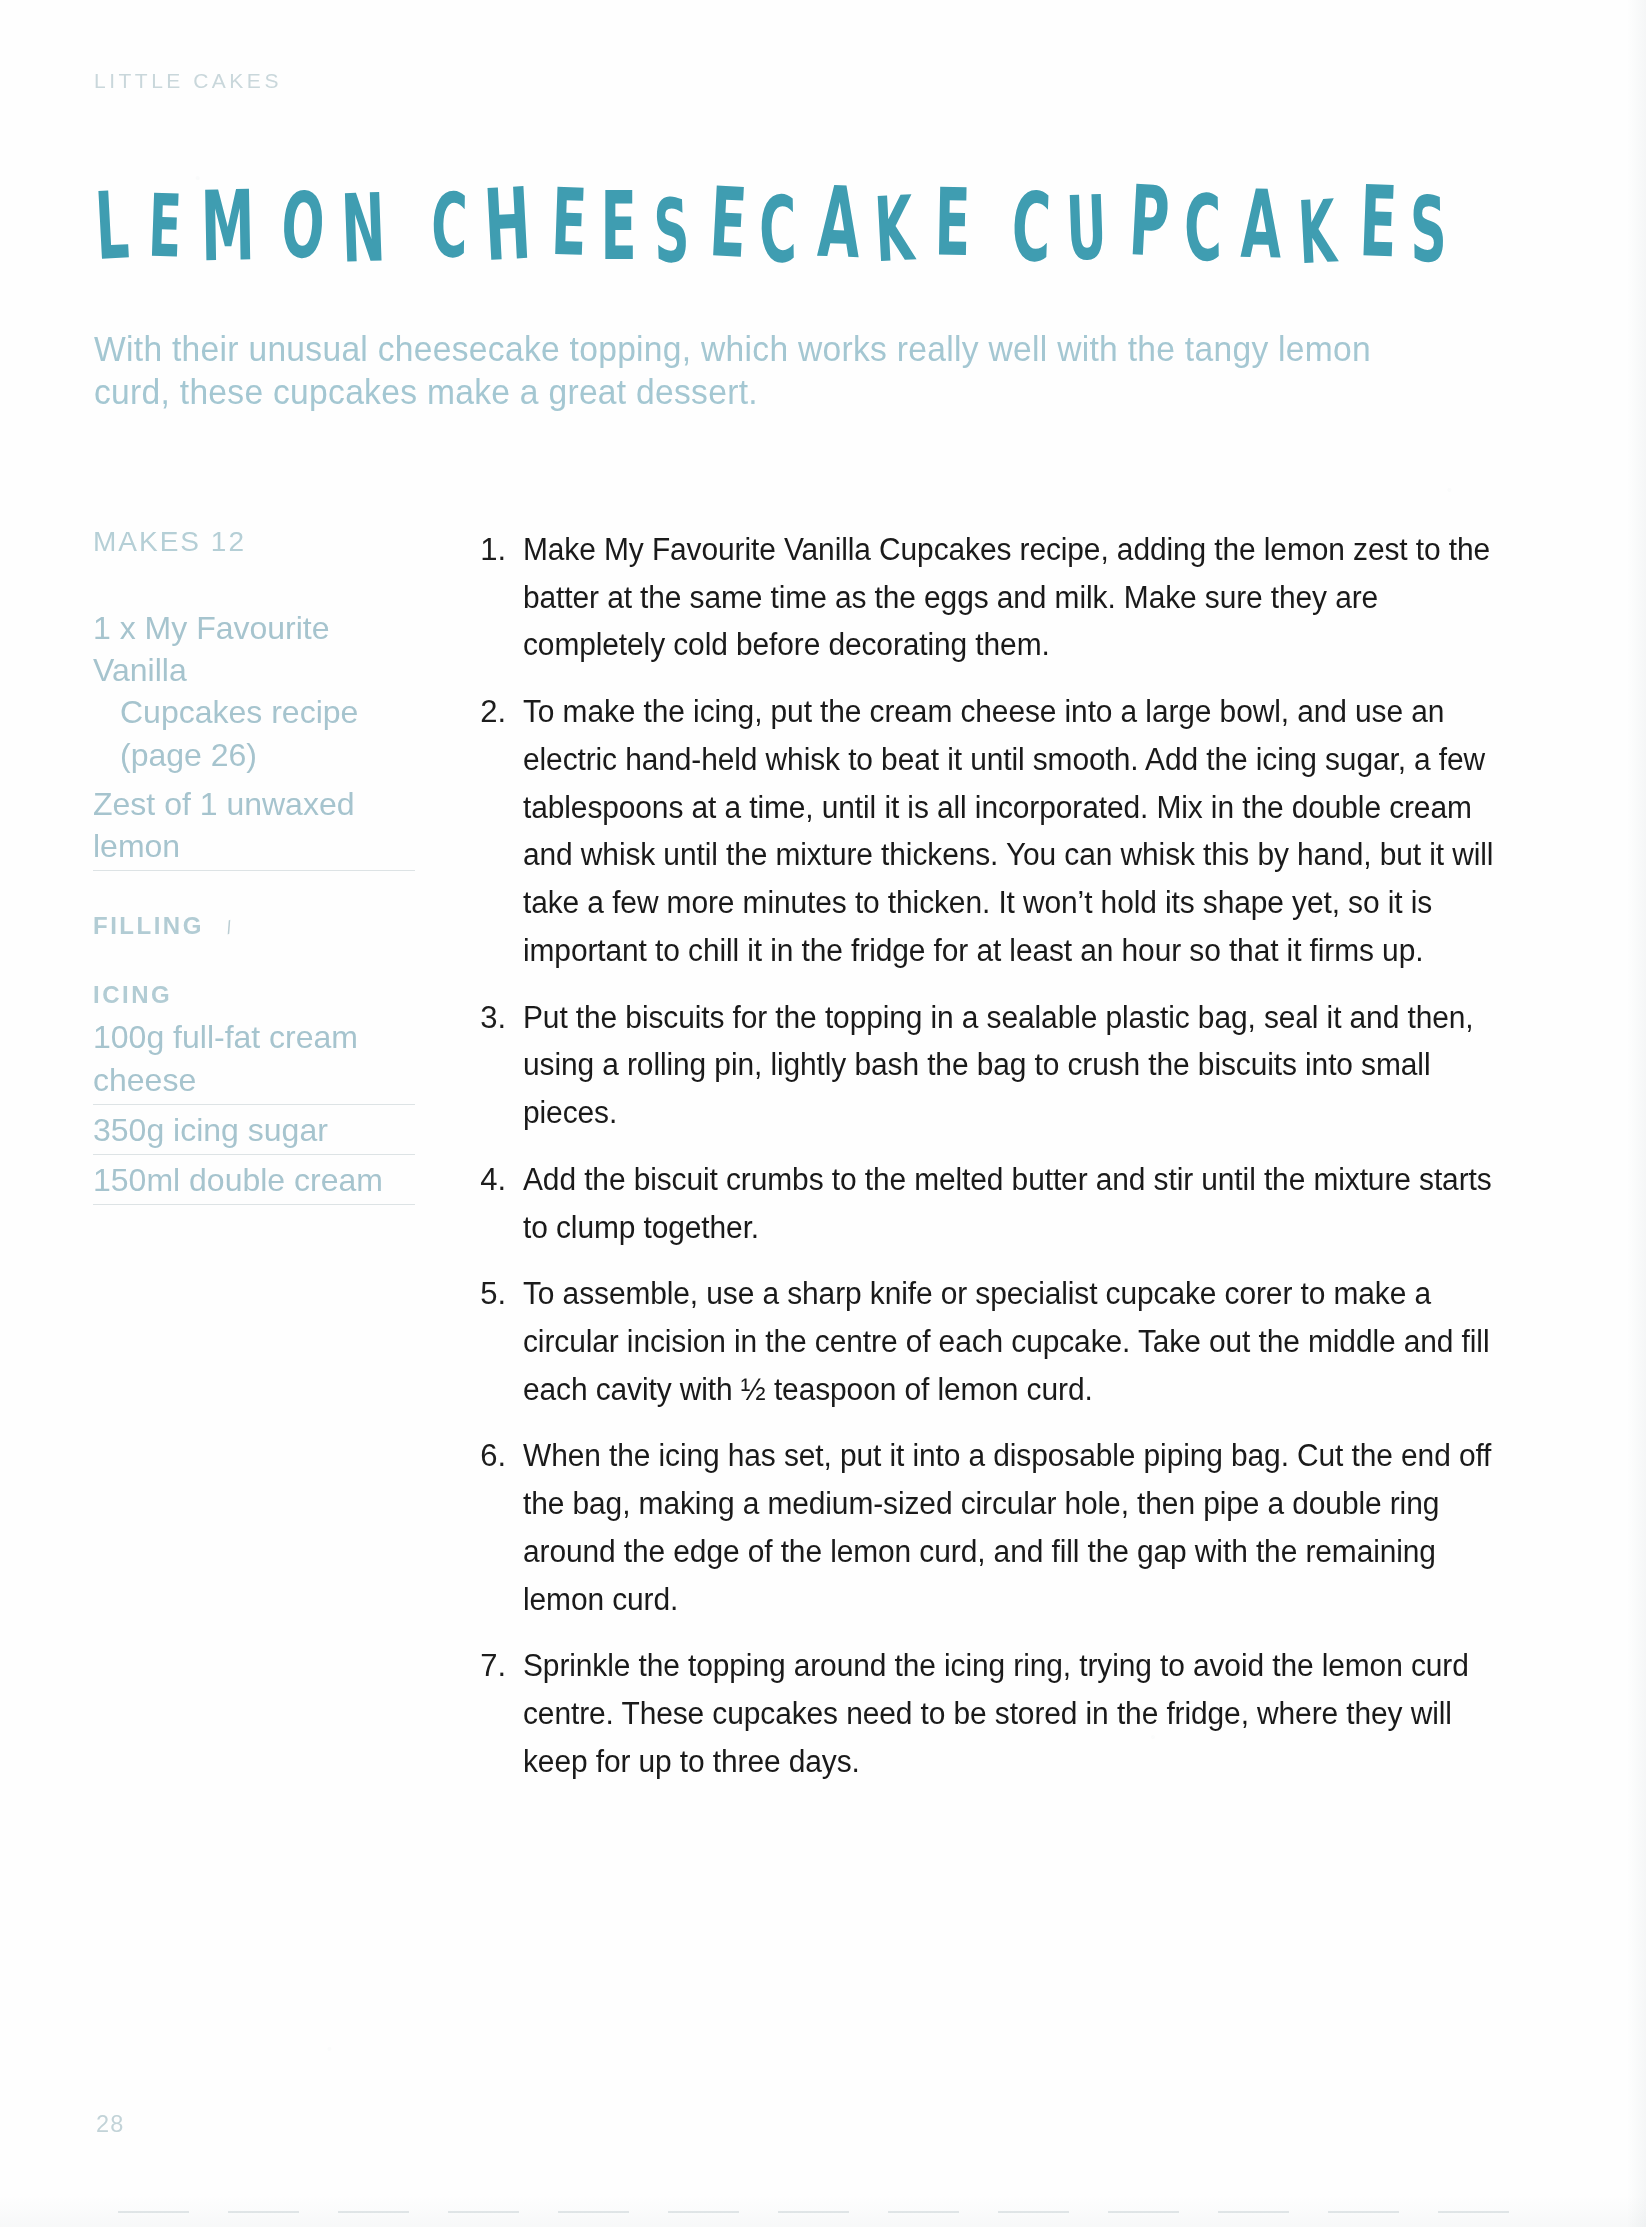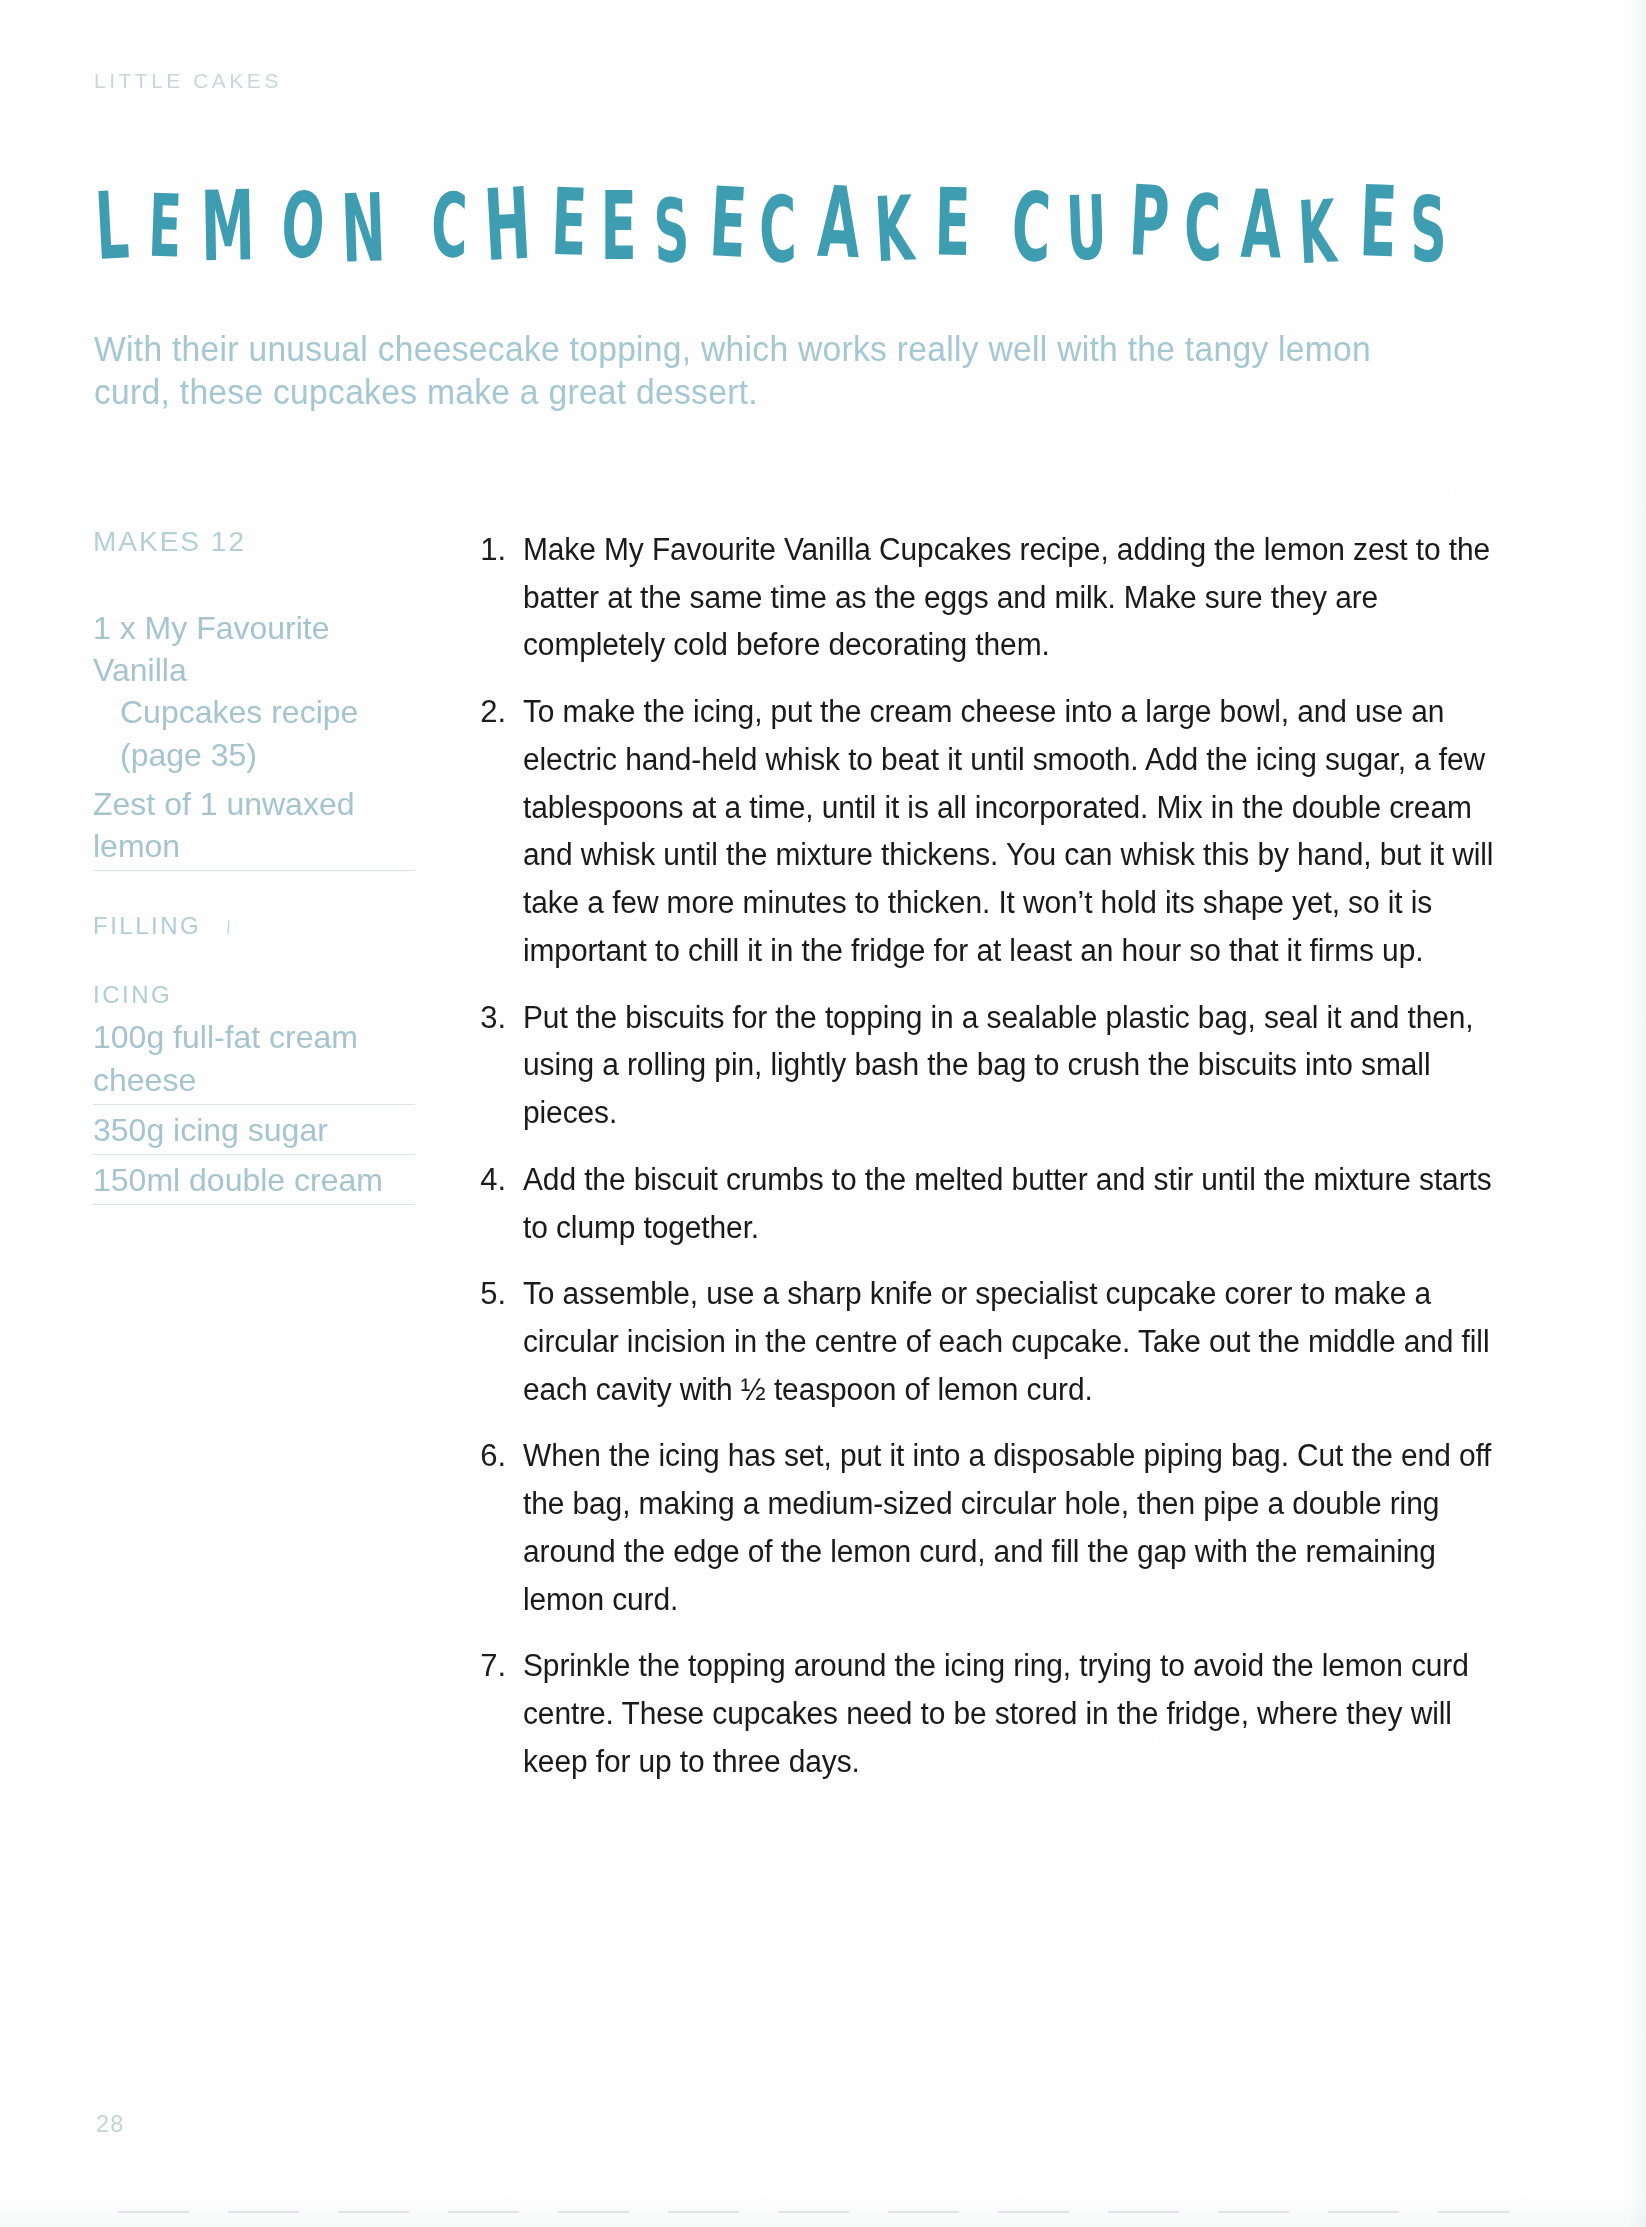--- a/index.html
+++ b/index.html
@@ -123,21 +123,21 @@
     color: #b5cfd6;
     margin-bottom: 49px;
     font-weight: 400;
   }
   .ing-group { margin-bottom: 41px; }
   .ing-head {
     font-size: 24px;
     letter-spacing: 2.5px;
     color: #b2ccd4;
     margin-bottom: 7px;
-    font-weight: 400;
+    font-weight: 700;
     position: relative;
   }
   .ing-head .tick {
     position: absolute;
     left: 132px;
     top: 1.6px;
     width: 17.3px;
     height: 12.6px;
     color: #b9ccd2;
     font-size: 17.3px;
@@ -218,21 +218,21 @@
   <h1 class="title" id="recipe-title"><span class="ch" style="transform: translateY(0px) rotate(-3deg) scale(0.62, 1); margin-right: -6.3px;">L</span><span class="ch" style="transform: translateY(-3.1px) rotate(2deg) scale(0.5766, 0.93); margin-right: -5.5px;">E</span><span class="ch" style="transform: translateY(2.4px) rotate(-1deg) scale(0.6448, 1.04); margin-right: -4.7px;">M</span><span class="ch" style="transform: translateY(-1.6px) rotate(3deg) scale(0.6014, 0.97); margin-right: -6.3px;">O</span><span class="ch" style="transform: translateY(3.1px) rotate(-2deg) scale(0.6262, 1.01); margin-right: -5.5px;">N</span><span class="sp"></span><span class="ch" style="transform: translateY(-2.4px) rotate(1deg) scale(0.589, 0.95); margin-right: -4.7px;">C</span><span class="ch" style="transform: translateY(1.6px) rotate(-3deg) scale(0.6572, 1.06); margin-right: -6.3px;">H</span><span class="ch" style="transform: translateY(-3.9px) rotate(2deg) scale(0.6138, 0.99); margin-right: -5.5px;">E</span><span class="ch" style="transform: translateY(0.8px) rotate(0deg) scale(0.6324, 1.02); margin-right: -4.7px;">E</span><span class="ch" style="transform: translateY(2.4px) rotate(-2deg) scale(0.5828, 0.94); margin-right: -6.3px;">S</span><span class="ch" style="transform: translateY(-1.6px) rotate(3deg) scale(0.6386, 1.03); margin-right: -5.5px;">E</span><span class="ch" style="transform: translateY(3.1px) rotate(-1deg) scale(0.6076, 0.98); margin-right: -4.7px;">C</span><span class="ch" style="transform: translateY(-0.8px) rotate(2deg) scale(0.651, 1.05); margin-right: -6.3px;">A</span><span class="ch" style="transform: translateY(1.6px) rotate(-3deg) scale(0.5952, 0.96); margin-right: -5.5px;">K</span><span class="ch" style="transform: translateY(-3.1px) rotate(1deg) scale(0.62, 1); margin-right: -4.7px;">E</span><span class="sp"></span><span class="ch" style="transform: translateY(2.4px) rotate(2deg) scale(0.6324, 1.02); margin-right: -6.3px;">C</span><span class="ch" style="transform: translateY(0px) rotate(-2deg) scale(0.589, 0.95); margin-right: -5.5px;">U</span><span class="ch" style="transform: translateY(-2.4px) rotate(3deg) scale(0.6448, 1.04); margin-right: -4.7px;">P</span><span class="ch" style="transform: translateY(1.6px) rotate(-1deg) scale(0.6076, 0.98); margin-right: -6.3px;">C</span><span class="ch" style="transform: translateY(-0.8px) rotate(1deg) scale(0.6262, 1.01); margin-right: -5.5px;">A</span><span class="ch" style="transform: translateY(3.1px) rotate(-3deg) scale(0.5766, 0.93); margin-right: -4.7px;">K</span><span class="ch" style="transform: translateY(-1.6px) rotate(2deg) scale(0.651, 1.05); margin-right: -6.3px;">E</span><span class="ch" style="transform: translateY(2.4px) rotate(-1deg) scale(0.6014, 0.97); margin-right: -5.5px;">S</span></h1>
 
   <div class="subtitle">With their unusual cheesecake topping, which works really well with the tangy lemon curd, these cupcakes make a great dessert.</div>
 
   <div class="columns">
 
     <aside class="sidebar" id="sidebar">
       <div class="makes">MAKES 12</div>
       <div id="ing-groups">
           <div class="ing-group">
-            <div class="ing-item no-rule"><span>1 x My Favourite Vanilla</span><span class="cont">Cupcakes recipe</span><span class="cont">(page 35)</span></div>
+            <div class="ing-item no-rule"><span>1 x My Favourite Vanilla</span><span class="cont">Cupcakes recipe</span><span class="cont">(page 26)</span></div>
             <div class="ing-item"><span>Zest of 1 unwaxed lemon</span></div>
           </div>
           <div class="ing-group">
             <div class="ing-head">FILLING<span class="tick">⁄</span></div>
           </div>
           <div class="ing-group">
             <div class="ing-head">ICING</div>
             <div class="ing-item"><span>100g full-fat cream cheese</span></div>
             <div class="ing-item"><span>350g icing sugar</span></div>
             <div class="ing-item"><span>150ml double cream</span></div>

